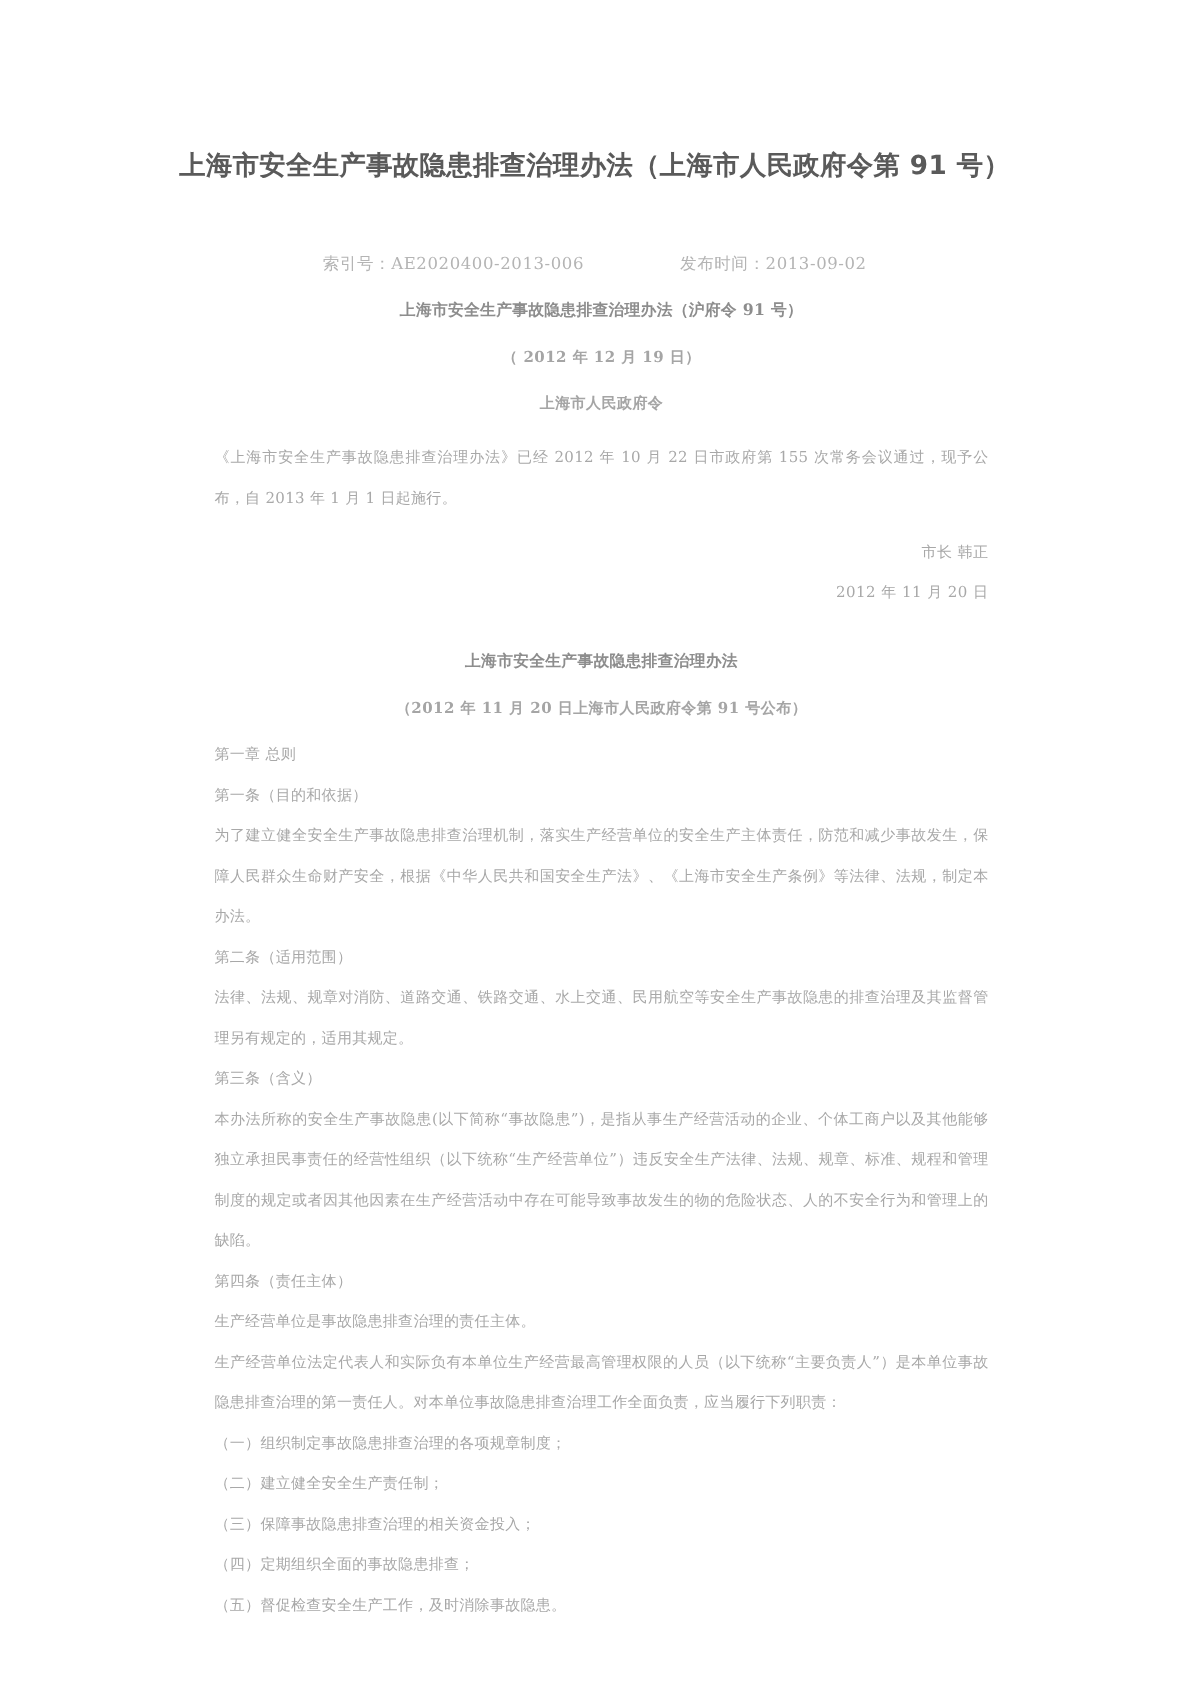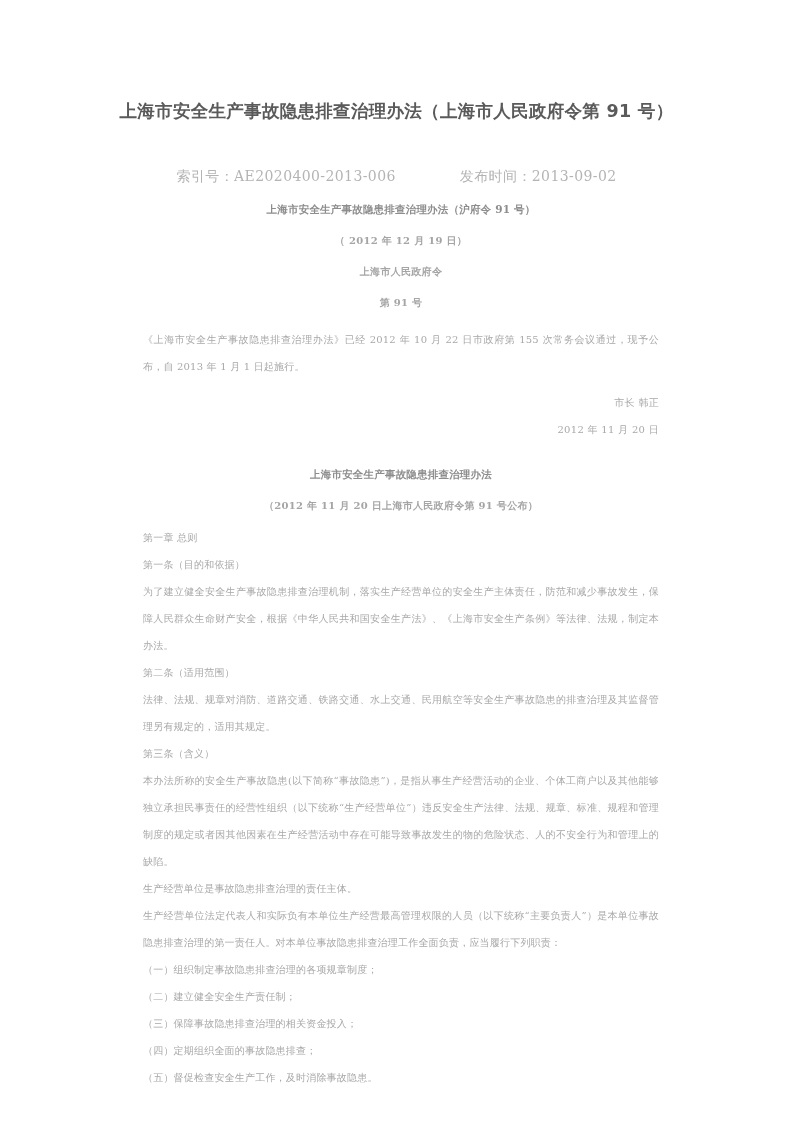--- a/index.html
+++ b/index.html
@@ -26,21 +26,21 @@
     text-align: center;
     margin: 0;
     padding: 98px 70px 0 70px;
     line-height: 1.5;
     letter-spacing: 0.3px;
   }
   .meta-row {
     display: flex;
     justify-content: center;
     gap: 64px;
-    font-size: 14px;
+    font-size: 11px;
     color: #b4b4b4;
     margin-top: 44px;
     letter-spacing: 0.4px;
   }
   .meta-item { white-space: nowrap; }
   .center-block { text-align: center; }
   .sub-title {
     font-size: 10.5px;
     font-weight: 700;
     color: #8d8d8d;
@@ -97,21 +97,20 @@
     <span class="meta-item">索引号：AE2020400-2013-006</span>
     <span class="meta-item">发布时间：2013-09-02</span>
   </div>
 
   <div class="body-wrap">
 
     <div class="center-block">
       <div class="sub-title">上海市安全生产事故隐患排查治理办法（沪府令 91 号）</div>
       <div class="center-line">（ 2012 年 12 月 19 日）</div>
       <div class="center-line">上海市人民政府令</div>
-      <div class="center-line">第 91 号</div>
     </div>
 
     <div class="spacer-md"></div>
 
     <p class="para">《上海市安全生产事故隐患排查治理办法》已经 2012 年 10 月 22 日市政府第 155 次常务会议通过，现予公布，自 2013 年 1 月 1 日起施行。</p>
 
     <div class="sig-block">
       <div class="right-line">市长 韩正</div>
       <div class="right-line">2012 年 11 月 20 日</div>
     </div>
@@ -127,20 +126,21 @@
 
     <p class="section-head">第一条（目的和依据）</p>
     <p class="para">为了建立健全安全生产事故隐患排查治理机制，落实生产经营单位的安全生产主体责任，防范和减少事故发生，保障人民群众生命财产安全，根据《中华人民共和国安全生产法》、《上海市安全生产条例》等法律、法规，制定本办法。</p>
 
     <p class="section-head">第二条（适用范围）</p>
     <p class="para">法律、法规、规章对消防、道路交通、铁路交通、水上交通、民用航空等安全生产事故隐患的排查治理及其监督管理另有规定的，适用其规定。</p>
 
     <p class="section-head">第三条（含义）</p>
     <p class="para">本办法所称的安全生产事故隐患(以下简称“事故隐患”)，是指从事生产经营活动的企业、个体工商户以及其他能够独立承担民事责任的经营性组织（以下统称“生产经营单位”）违反安全生产法律、法规、规章、标准、规程和管理制度的规定或者因其他因素在生产经营活动中存在可能导致事故发生的物的危险状态、人的不安全行为和管理上的缺陷。</p>
 
+    <p class="section-head">第四条（责任主体）</p>
     <p class="para">生产经营单位是事故隐患排查治理的责任主体。</p>
     <p class="para">生产经营单位法定代表人和实际负有本单位生产经营最高管理权限的人员（以下统称“主要负责人”）是本单位事故隐患排查治理的第一责任人。对本单位事故隐患排查治理工作全面负责，应当履行下列职责：</p>
     <p class="para">（一）组织制定事故隐患排查治理的各项规章制度；</p>
     <p class="para">（二）建立健全安全生产责任制；</p>
     <p class="para">（三）保障事故隐患排查治理的相关资金投入；</p>
     <p class="para">（四）定期组织全面的事故隐患排查；</p>
     <p class="para">（五）督促检查安全生产工作，及时消除事故隐患。</p>
 
   </div>
 </div>

